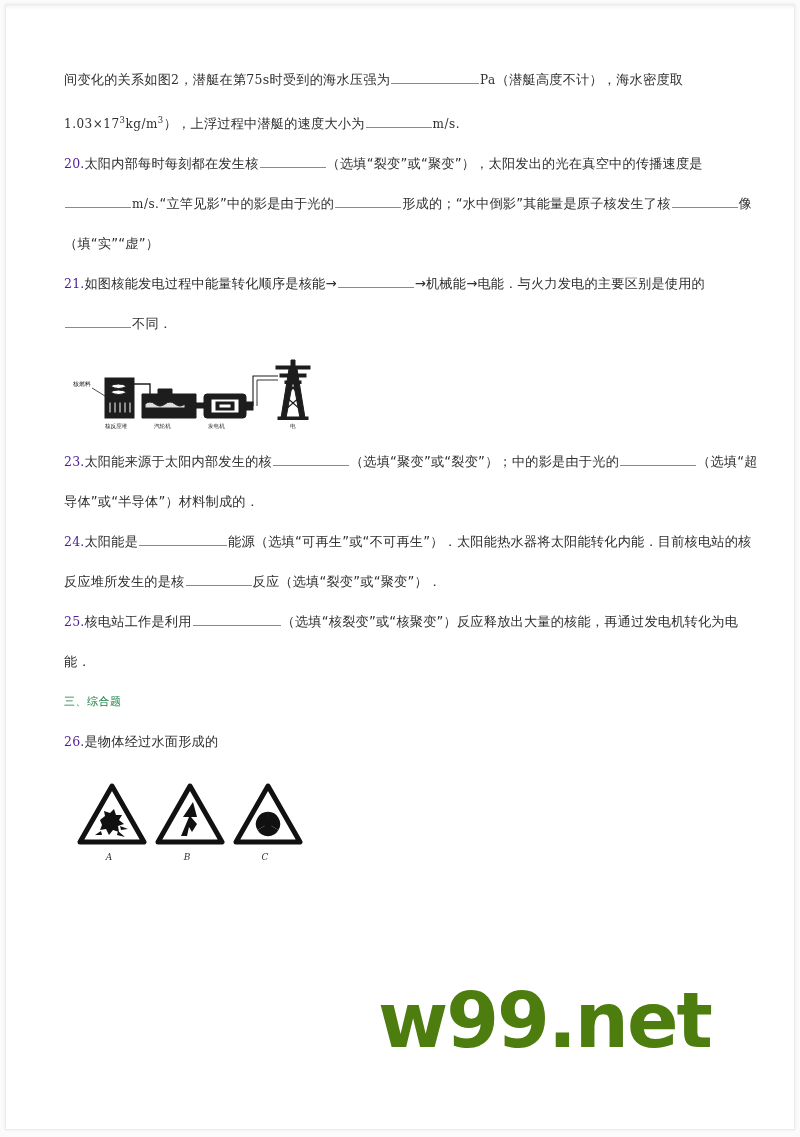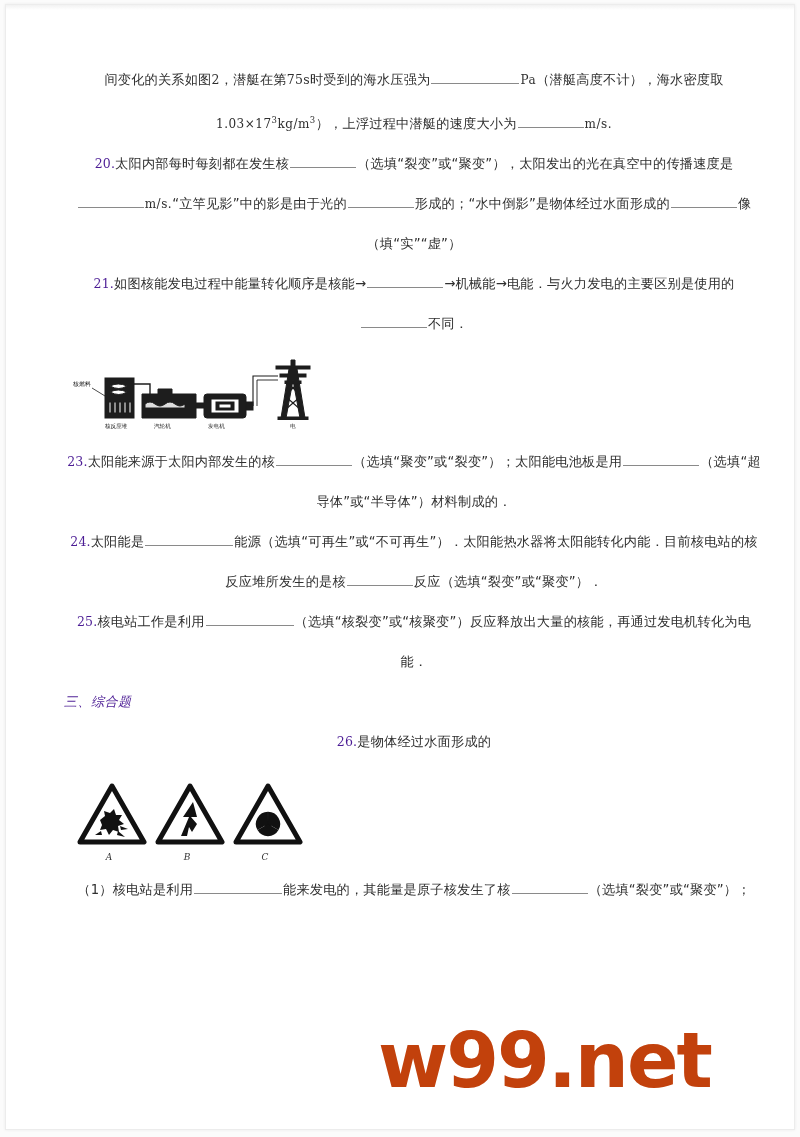--- a/index.html
+++ b/index.html
@@ -83,25 +83,24 @@
     vertical-align: baseline;
     height: 0.95em;
     margin: 0 1px;
   }
   .b-md { width: 66px; }
   .b-lg { width: 76px; }
   .b-xl { width: 88px; }
 
   
   .section-title {
-    color: #4c1d95;
-    font-size: 13px;
+    color: #15803d;
+    font-size: 11px;
     line-height: 40px;
     letter-spacing: 0.5px;
-    font-style: italic;
   }
 
   
   .fig-powerplant {
     margin: 10px 0 6px 8px;
     width: 250px;
     height: 82px;
     position: relative;
   }
   .fig-powerplant svg { display: block; }
@@ -112,33 +111,33 @@
     width: 230px;
     height: 86px;
     position: relative;
   }
   .fig-signs svg { display: block; }
 
   
   .watermark {
     position: absolute;
     left: 372px;
-    top: 1018px;
+    top: 978px;
     font-family: "DejaVu Sans", "Liberation Sans", sans-serif;
     font-size: 76px;
     font-weight: bold;
-    color: #c2410c;
+    color: #4d7c0f;
     letter-spacing: -2px;
     line-height: 1;
     pointer-events: none;
     user-select: none;
     z-index: 0;
   }
   .content { position: relative; z-index: 1; }
-  .content .para { position: relative; text-align: center; }
+  .content .para { position: relative; }
 </style>
 </head>
 <body>
 
 <div class="page-shell">
   <div class="page-sheet">
     <div class="page-top-edge"></div>
 
     <div class="watermark">w99.net</div>
 
@@ -146,21 +145,21 @@
 
       <div class="para">
         <span>间变化的关系如图</span><span class="lat">2</span><span>，潜艇在第</span><span class="lat">75s</span><span>时受到的海水压强为</span><span class="blank b-xl"></span><span class="mono">Pa</span><span>（潜艇高度不计），海水密度取</span>
       </div>
 
       <div class="para">
         <span class="mono">1.03×17</span><span class="mono sup">3</span><span class="mono">kg/m</span><span class="mono sup">3</span><span>），上浮过程中潜艇的速度大小为</span><span class="blank b-md"></span><span class="mono">m/s.</span>
       </div>
 
       <div class="para">
-        <span class="qnum">20.</span><span>太阳内部每时每刻都在发生核</span><span class="blank b-md"></span><span>（选填“裂变”或“聚变”），太阳发出的光在真空中的传播速度是</span><span class="blank b-md"></span><span class="mono">m/s.</span><span>“立竿见影”中的影是由于光的</span><span class="blank b-md"></span><span>形成的；“水中倒影”是物体经过水面形成的</span><span class="blank b-md"></span><span>像（填“实”“虚”）</span>
+        <span class="qnum">20.</span><span>太阳内部每时每刻都在发生核</span><span class="blank b-md"></span><span>（选填“裂变”或“聚变”），太阳发出的光在真空中的传播速度是</span><span class="blank b-md"></span><span class="mono">m/s.</span><span>“立竿见影”中的影是由于光的</span><span class="blank b-md"></span><span>形成的；“水中倒影”其能量是原子核发生了核</span><span class="blank b-md"></span><span>像（填“实”“虚”）</span>
       </div>
 
       <div class="para">
         <span class="qnum">21.</span><span>如图核能发电过程中能量转化顺序是核能→</span><span class="blank b-lg"></span><span>→机械能→电能．与火力发电的主要区别是使用的</span><span class="blank b-md"></span><span>不同．</span>
       </div>
 
       <div class="fig-powerplant">
         <svg width="250" height="82" viewBox="0 0 250 82" xmlns="http://www.w3.org/2000/svg">
           <g fill="#1d1d1d" stroke="#1d1d1d">
 
@@ -223,21 +222,21 @@
               <text x="82" y="74">汽轮机</text>
               <text x="136" y="74">发电机</text>
               <text x="218" y="74">电</text>
             </g>
           </g>
         </svg>
       </div>
 
 
       <div class="para">
-        <span class="qnum">23.</span><span>太阳能来源于太阳内部发生的核</span><span class="blank b-lg"></span><span>（选填“聚变”或“裂变”）；太阳能电池板是用</span><span class="blank b-lg"></span><span>（选填“超导体”或“半导体”）材料制成的．</span>
+        <span class="qnum">23.</span><span>太阳能来源于太阳内部发生的核</span><span class="blank b-lg"></span><span>（选填“聚变”或“裂变”）；中的影是由于光的</span><span class="blank b-lg"></span><span>（选填“超导体”或“半导体”）材料制成的．</span>
       </div>
 
       <div class="para">
         <span class="qnum">24.</span><span>太阳能是</span><span class="blank b-xl"></span><span>能源（选填“可再生”或“不可再生”）．太阳能热水器将太阳能转化内能．目前核电站的核反应堆所发生的是核</span><span class="blank b-md"></span><span>反应（选填“裂变”或“聚变”）．</span>
       </div>
 
       <div class="para">
         <span class="qnum">25.</span><span>核电站工作是利用</span><span class="blank b-xl"></span><span>（选填“核裂变”或“核聚变”）反应释放出大量的核能，再通过发电机转化为电能．</span>
       </div>
 
@@ -278,19 +277,16 @@
           </g>
 
           <g font-family="DejaVu Serif, serif" font-size="9" font-style="italic" fill="#333">
             <text x="33" y="80" text-anchor="middle">A</text>
             <text x="111" y="80" text-anchor="middle">B</text>
             <text x="189" y="80" text-anchor="middle">C</text>
           </g>
         </svg>
       </div>
 
-      <div class="para">
-        <span>（1）</span><span>核电站是利用</span><span class="blank b-xl"></span><span>能来发电的，其能量是原子核发生了核</span><span class="blank b-lg"></span><span>（选填“裂变”或“聚变”）；</span>
-      </div>
 
     </div>
   </div>
 </div>
 
 </body></html>

